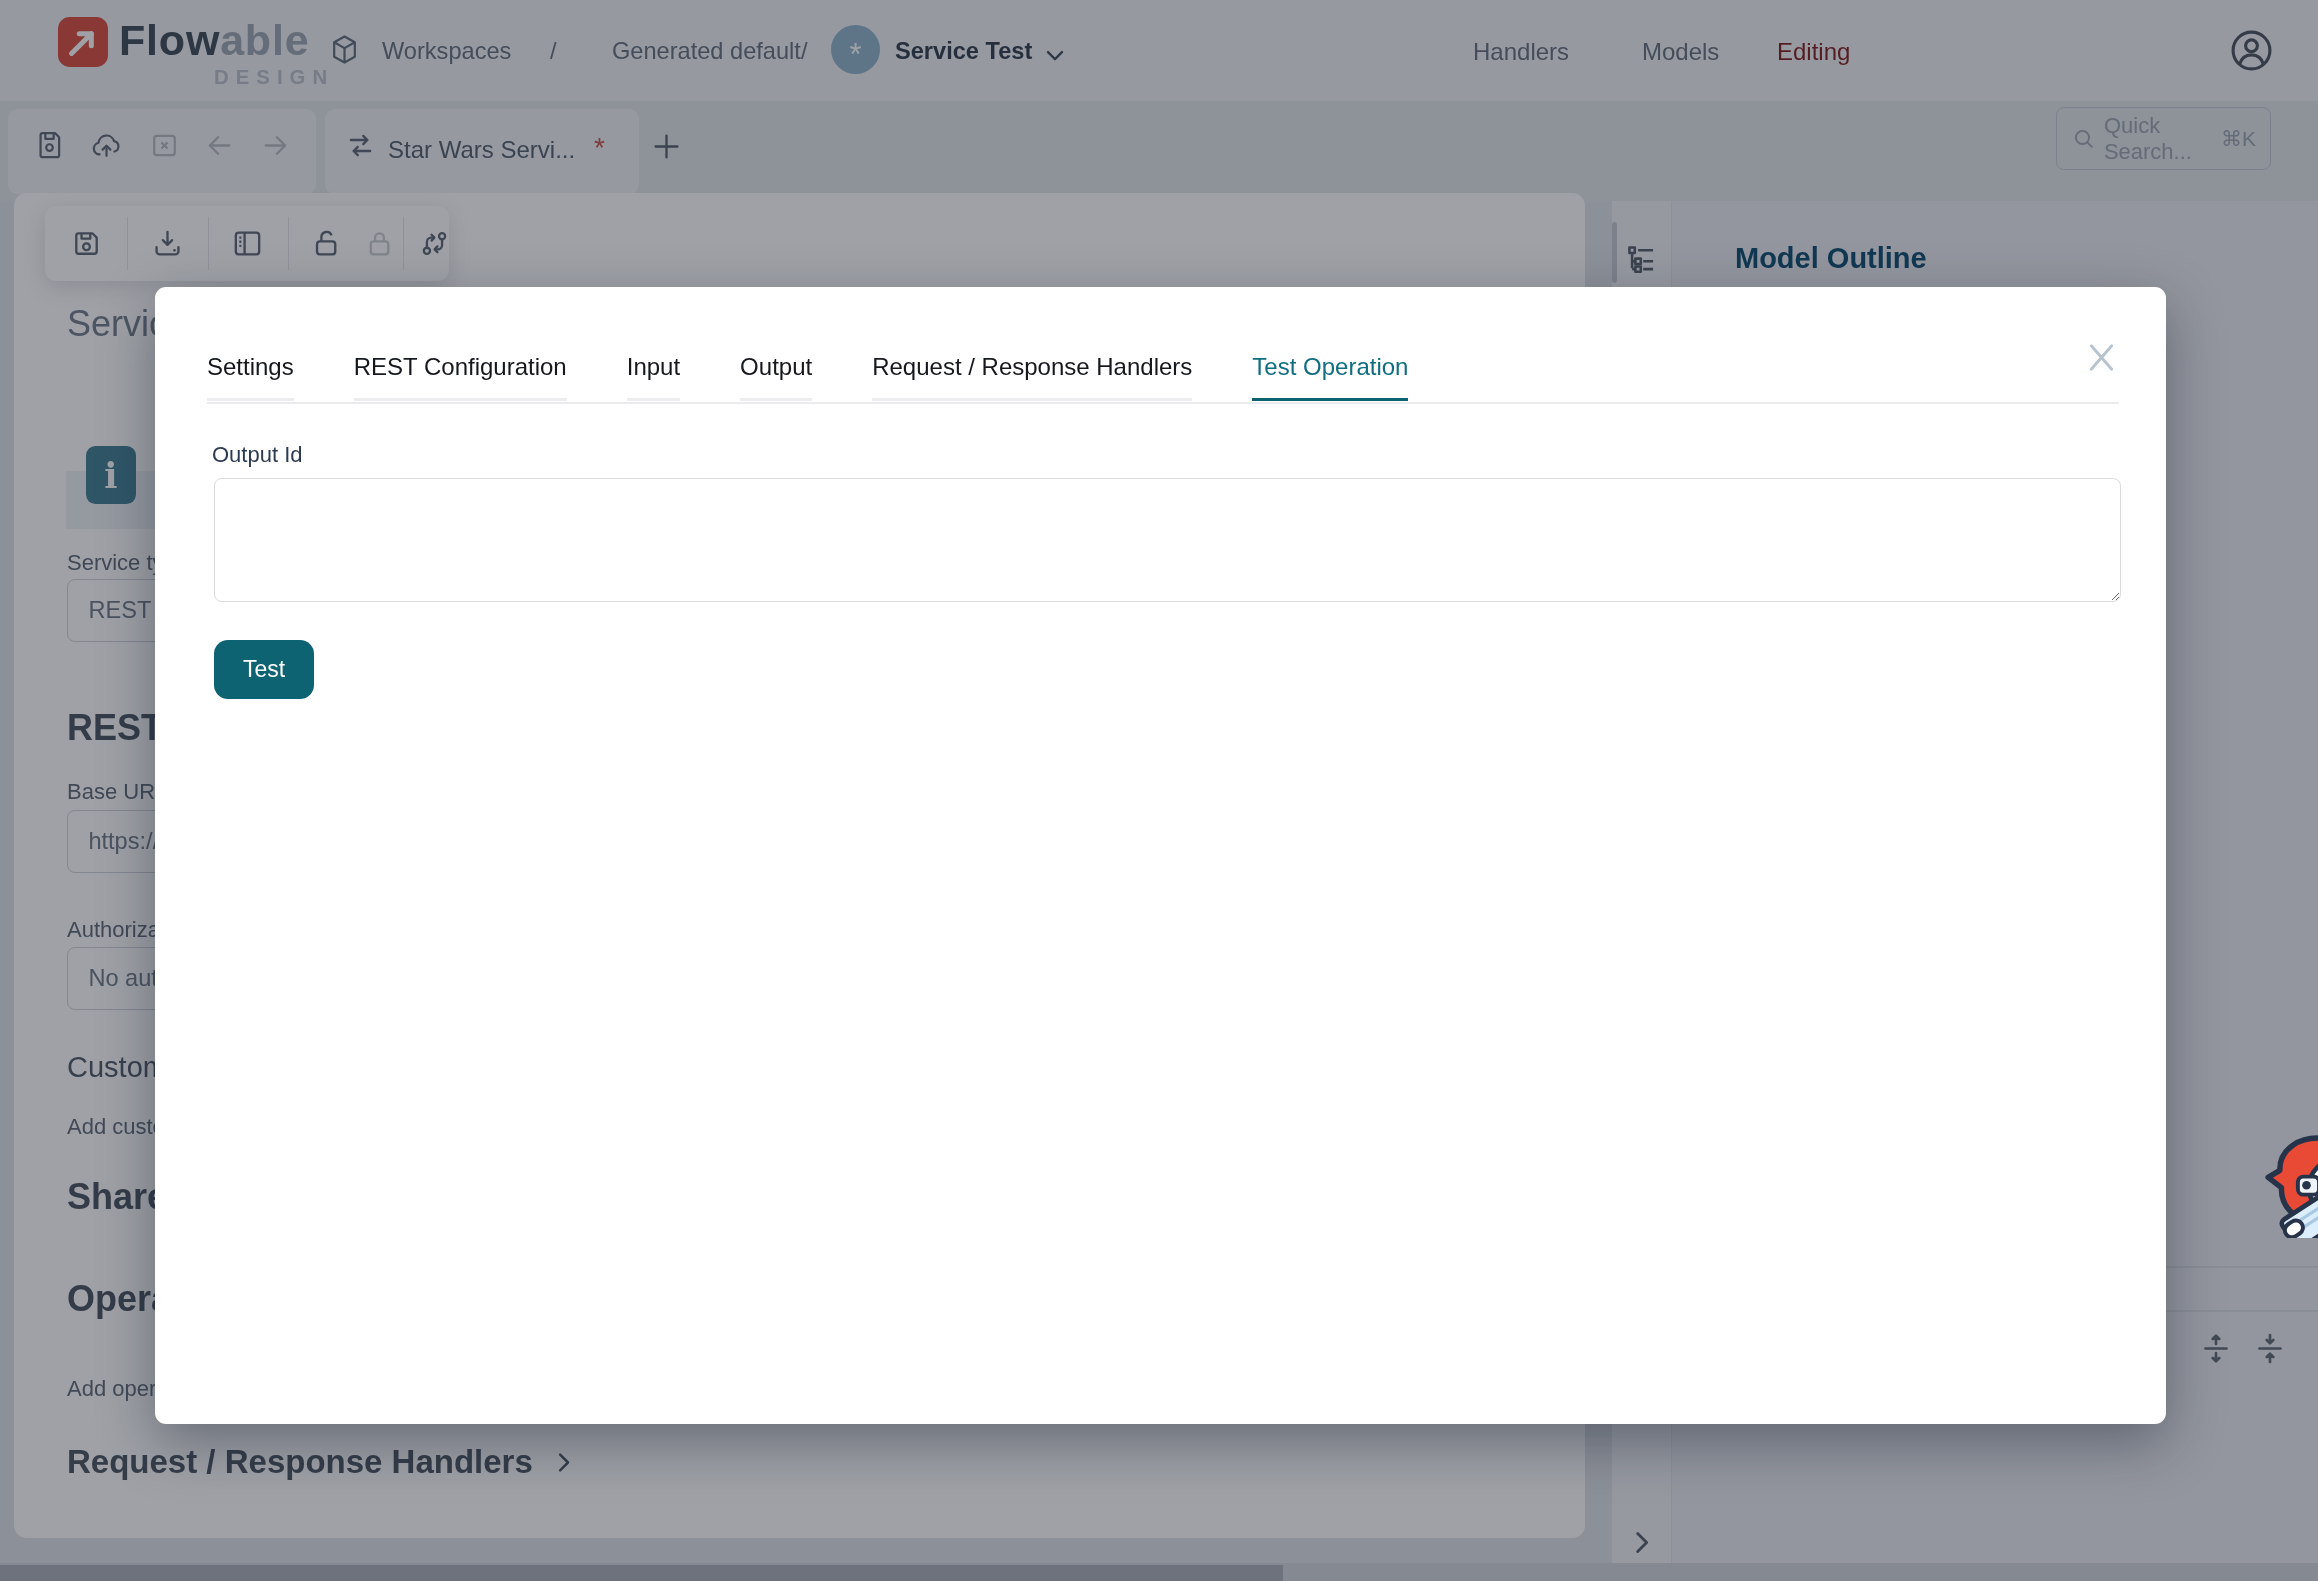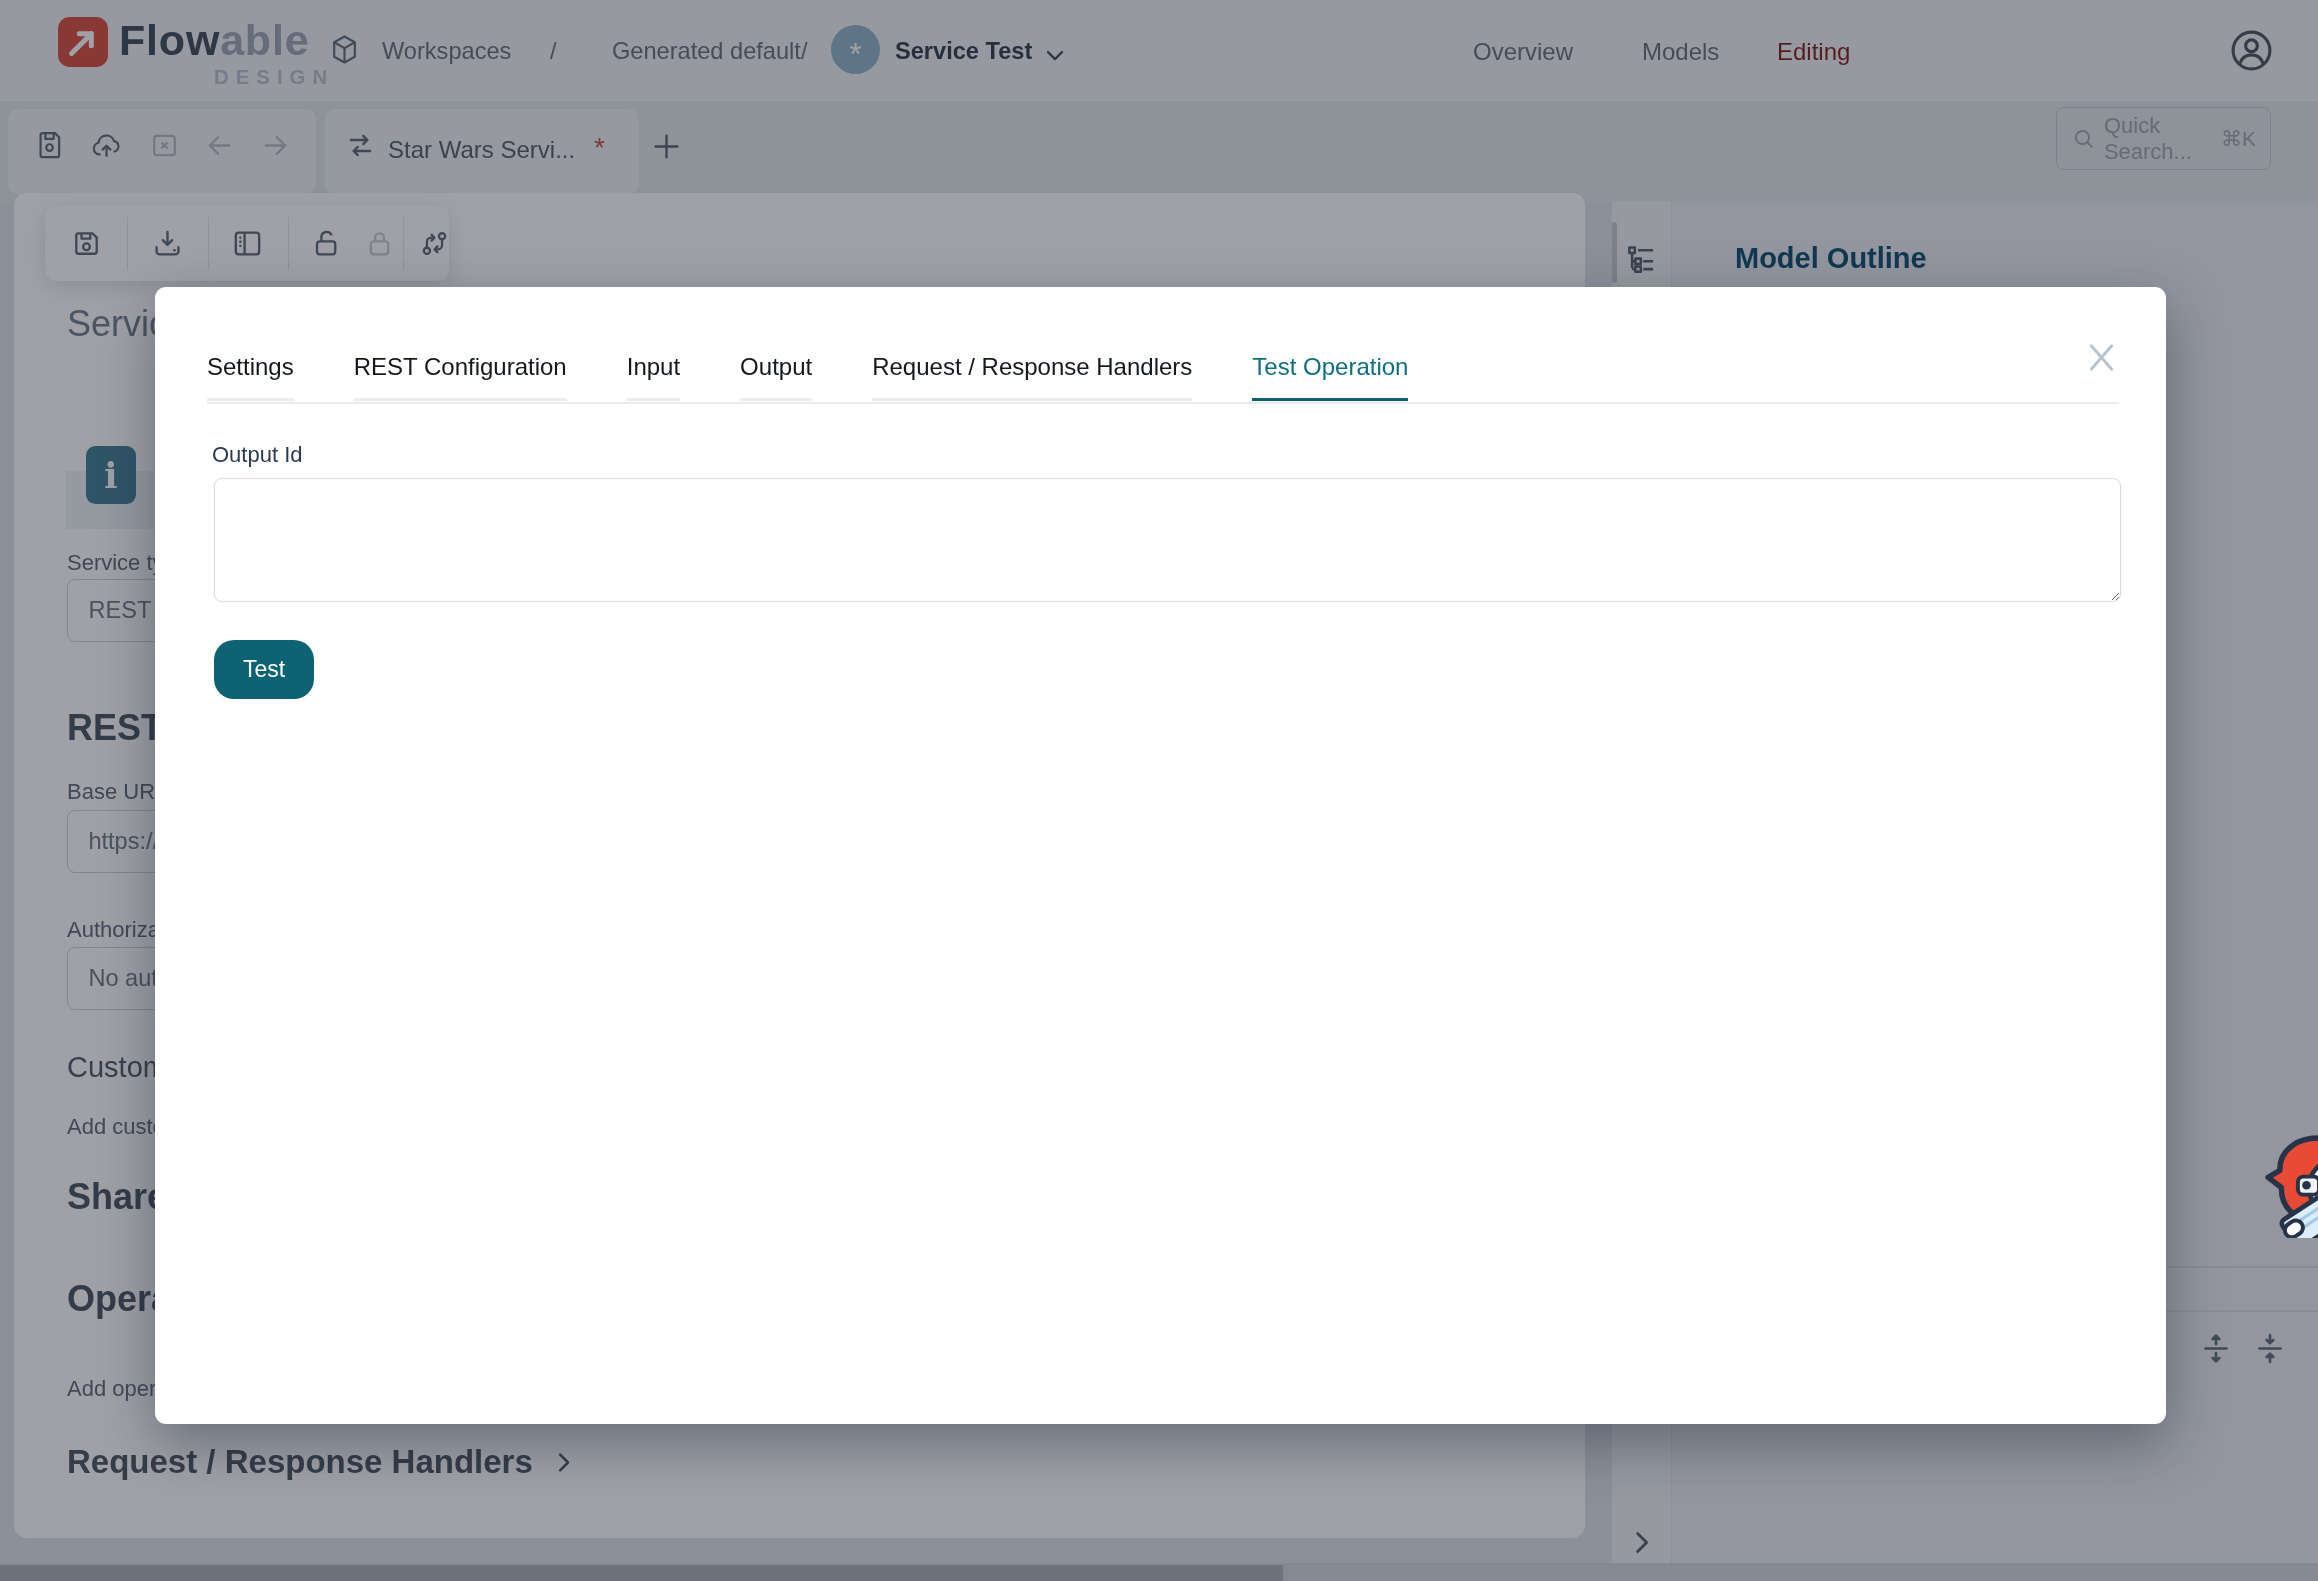--- a/index.html
+++ b/index.html
@@ -77,21 +77,21 @@
 
   
   .modal { position:absolute; left:155px; top:287px; width:2011px; height:1137px; background:#fff; border-radius:11px; box-shadow:0 19px 55px rgba(15,25,45,.38); z-index:30; }
   .modal-close { position:absolute; right:47px; top:53px; width:35px; height:35px; color:#b7c4cf; cursor:pointer; }
   .tabs-hairline { position:absolute; left:52px; right:47px; top:115px; height:1.6px; background:#e9ebed; }
   .tabs { position:absolute; left:52px; top:66px; display:flex; gap:60px; }
   .tab { font-size:24px; color:#15191e; padding-bottom:17.3px; border-bottom:3.9px solid #ededef; white-space:nowrap; cursor:pointer; }
   .tab.active { color:#0f6e80; border-bottom-color:#0e6373; }
   .modal-label { position:absolute; left:57px; top:155px; font-size:22px; font-weight:500; color:#2c3b52; }
   .modal-textarea { position:absolute; left:59px; top:191px; width:1907px; height:124px; border:1.6px solid #d9dbe0; border-radius:7.9px; resize:vertical; font-family:"Liberation Sans", sans-serif; font-size:22px; padding:12.6px 15.7px; color:#2c3b52; outline:none; }
-  .btn { display:flex; align-items:center; justify-content:center; border-radius:20px; font-size:24px; cursor:pointer; border:none; font-family:"Liberation Sans", sans-serif; }
+  .btn { display:flex; align-items:center; justify-content:center; border-radius:14px; font-size:24px; cursor:pointer; border:none; font-family:"Liberation Sans", sans-serif; }
   .btn-teal { background:#0e6373; color:#fff; }
   .btn-test { position:absolute; left:59px; top:353px; width:100px; height:59px; font-size:23px; }
   .modal-footer { position:absolute; right:44px; bottom:31px; display:flex; gap:20.4px; }
   .btn-cancel { width:127px; height:67px; background:#fff; border:1.6px solid #d7d9de; color:#16191d; }
   .btn-save { width:107px; height:67px; }
 </style>
 </head>
 <body>
 
 <div class="screen">
@@ -120,21 +120,21 @@
     <span class="model-badge">
         <span style="transform:translateY(4.7px);display:inline-block;">*</span>
       </span>
     <span class="crumb-txt crumb-model" style="left:895px;">Service Test</span>
     <span class="model-caret icon">
       <svg viewBox="0 0 24 24" fill="none" stroke="currentColor" stroke-width="2" stroke-linecap="round" stroke-linejoin="round">
           <path d="M6 9.5l6 6 6-6"></path>
         </svg>
     </span>
 
-    <span class="nav-item" style="left:1473px;">Overview</span>
+    <span class="nav-item" style="left:1473px;">Handlers</span>
     <span class="nav-item" style="left:1642px;">Models</span>
     <span class="nav-item active" style="left:1777px;">Editing</span>
     <span class="avatar icon">
       <svg viewBox="0 0 24 24" fill="none" stroke="currentColor" stroke-width="1.6">
         <circle cx="12" cy="12" r="9.4"></circle>
           <circle cx="12" cy="9.6" r="3"></circle>
           <path d="M5.8 19.2c1-3.3 3.4-5 6.2-5s5.2 1.7 6.2 5"></path>
       </svg>
     </span>
   </header>

